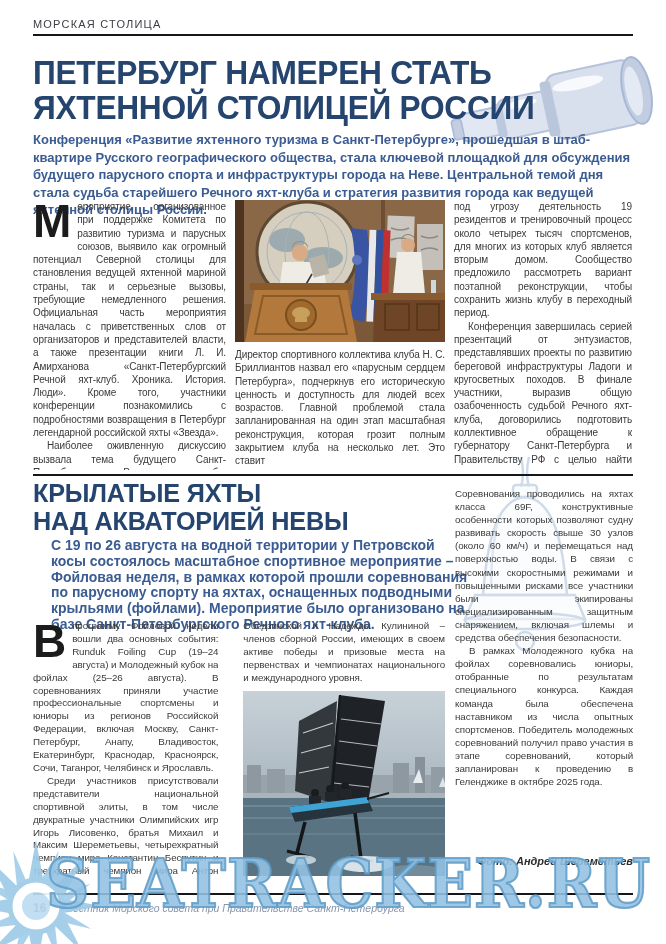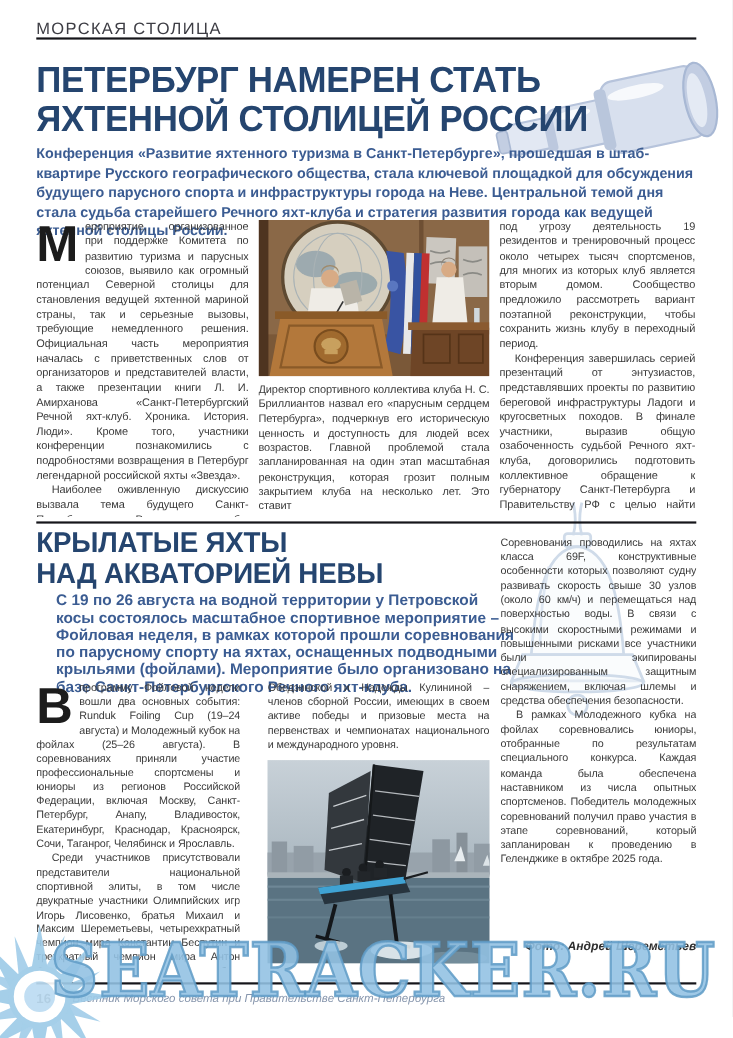--- a/index.html
+++ b/index.html
@@ -2,21 +2,21 @@
 <html><head>
 <meta charset="utf-8">
 <style>
   html,body{margin:0;padding:0;background:#e9e9e9;}
   .page{
     position:relative;width:666px;height:944px;background:#ffffff;
     margin:0 auto;overflow:hidden;
     font-family:"Liberation Sans", sans-serif;color:#333;
   }
   
-  .kicker{position:absolute;left:33px;top:18px;font-size:15px;letter-spacing:1.2px;color:#3d3d44;}
+  .kicker{position:absolute;left:33px;top:18px;font-size:11px;letter-spacing:1.2px;color:#3d3d44;}
   .kicker-rule{position:absolute;left:33px;top:34px;width:600px;height:2px;background:#15151a;}
   .h1{
     position:absolute;left:33px;top:55px;z-index:2;
     font-size:33px;line-height:35px;font-weight:bold;color:#25456f;
     letter-spacing:-0.3px;transform:scaleX(0.96);transform-origin:left top;white-space:nowrap;
   }
   .telescope{position:absolute;right:0;top:46px;width:232px;height:142px;z-index:1;}
   .lead{color:#3b5c92;font-weight:bold;}
   .lead1{position:absolute;left:33px;top:131px;width:604px;font-size:13px;line-height:17.5px;z-index:2;}
   

